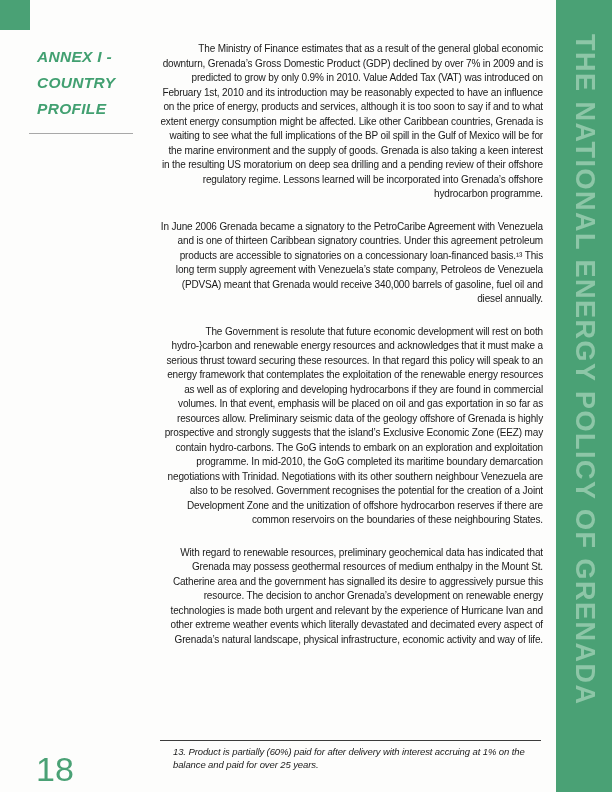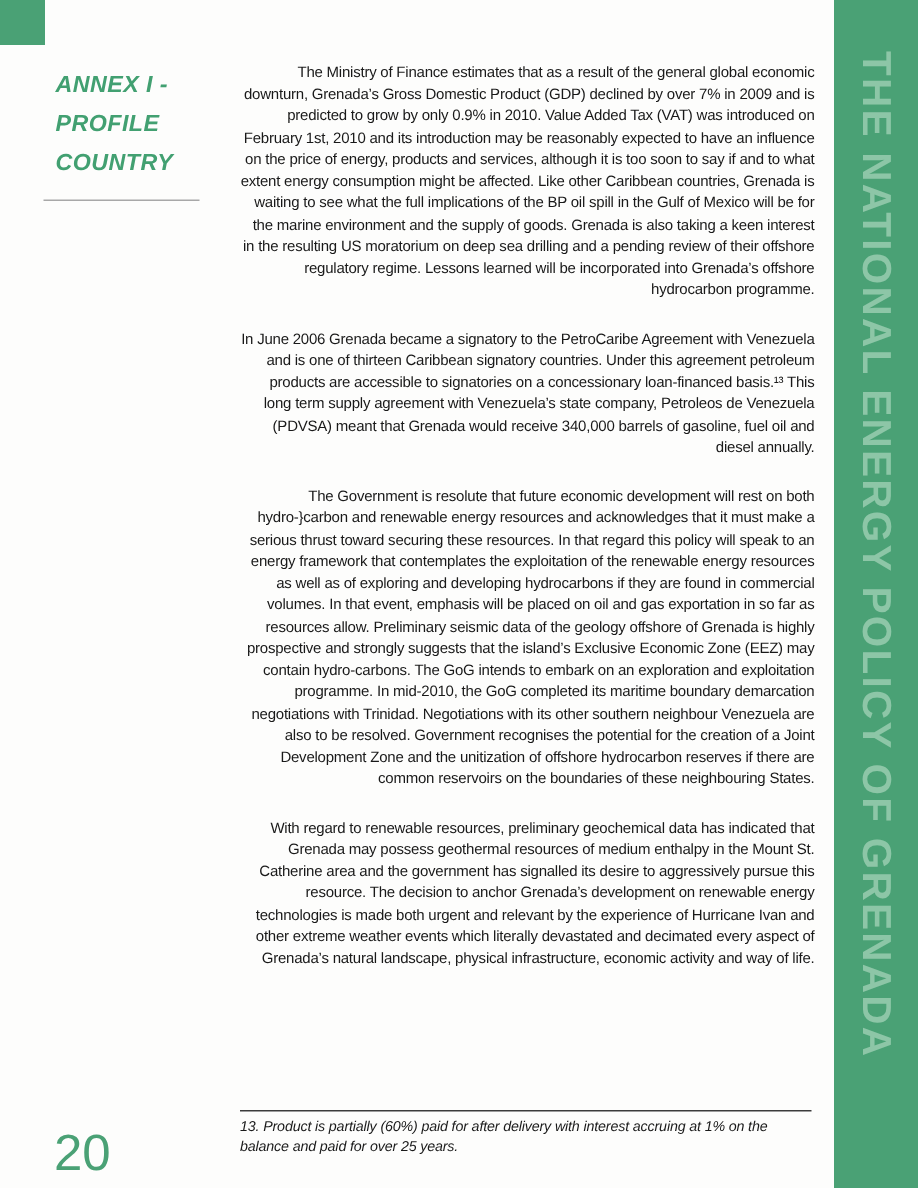--- a/index.html
+++ b/index.html
@@ -81,21 +81,21 @@
   .footnote-rule {
     position: absolute;
     left: 160px;
     top: 740px;
     width: 381px;
     height: 1px;
     background: #3c3c3c;
   }
   .footnote {
     position: absolute;
-    left: 160px;
+    left: 173px;
     top: 746px;
     width: 383px;
     font-size: 9.5px;
     line-height: 12.5px;
     font-style: italic;
     color: #1a1a1a;
     letter-spacing: -0.1px;
   }
 
   
@@ -110,34 +110,34 @@
 </style>
 </head>
 <body>
 
 <div class="page">
 
   <div class="corner-square"></div>
 
   <div class="annex-heading">
     <div class="annex-line">ANNEX I -</div>
+    <div class="annex-line">COUNTRY</div>
     <div class="annex-line">PROFILE</div>
-    <div class="annex-line">COUNTRY</div>
   </div>
   <div class="heading-rule"></div>
 
   <div class="body-text">
     <p>The Ministry of Finance estimates that as a result of the general global economic downturn, Grenada’s Gross Domestic Product (GDP) declined by over 7% in 2009 and is predicted to grow by only 0.9% in 2010. Value Added Tax (VAT) was introduced on February 1st, 2010 and its introduction may be reasonably expected to have an influence on the price of energy, products and services, although it is too soon to say if and to what extent energy consumption might be affected. Like other Caribbean countries, Grenada is waiting to see what the full implications of the BP oil spill in the Gulf of Mexico will be for the marine environment and the supply of goods. Grenada is also taking a keen interest in the resulting US moratorium on deep sea drilling and a pending review of their offshore regulatory regime.  Lessons learned will be incorporated into Grenada’s offshore hydrocarbon programme.</p>
     <p>In June 2006 Grenada became a signatory to the PetroCaribe Agreement with Venezuela and is one of thirteen Caribbean signatory countries. Under this agreement petroleum products are accessible to signatories on a concessionary loan-financed basis.¹³ This long term supply agreement with Venezuela’s state company, Petroleos de Venezuela (PDVSA) meant that Grenada would receive 340,000 barrels of gasoline, fuel oil and diesel annually.</p>
     <p>The Government is resolute that future economic development will rest on both hydro-}carbon and renewable energy resources and acknowledges that it must make a serious thrust toward securing these resources. In that regard this policy will speak to an energy framework that contemplates the exploitation of the renewable energy resources as well as of exploring and developing hydrocarbons if they are found in commercial volumes. In that event, emphasis will be placed on oil and gas exportation in so far as resources allow. Preliminary seismic data of the geology offshore of Grenada is highly prospective and strongly suggests that the island’s Exclusive Economic Zone (EEZ) may contain hydro-carbons. The GoG intends to embark on an exploration and exploitation programme. In mid-2010, the GoG completed its maritime boundary demarcation negotiations with Trinidad. Negotiations with its other southern neighbour Venezuela are also to be resolved. Government recognises the potential for the creation of a Joint Development Zone and the unitization of offshore hydrocarbon reserves if there are common reservoirs on the boundaries of these neighbouring States.</p>
     <p>With regard to renewable resources, preliminary geochemical data has indicated that Grenada may possess geothermal resources of medium enthalpy in the Mount St. Catherine area and the government has signalled its desire to aggressively pursue this resource. The decision to anchor Grenada’s development on renewable energy technologies is made both urgent and relevant by the experience of Hurricane Ivan and other extreme weather events which literally devastated and decimated every aspect of Grenada’s natural landscape, physical infrastructure, economic activity and way of life.</p>
   </div>
 
   <div class="footnote-rule"></div>
   <div class="footnote">13. Product is partially (60%) paid for after delivery with interest accruing at 1% on the balance and paid for over 25 years.</div>
 
-  <div class="page-number">20</div>
+  <div class="page-number">18</div>
 
   <div class="right-bar">
     <div class="vertical-title">THE NATIONAL ENERGY POLICY OF GRENADA</div>
   </div>
 
 </div>
 
 </body></html>

